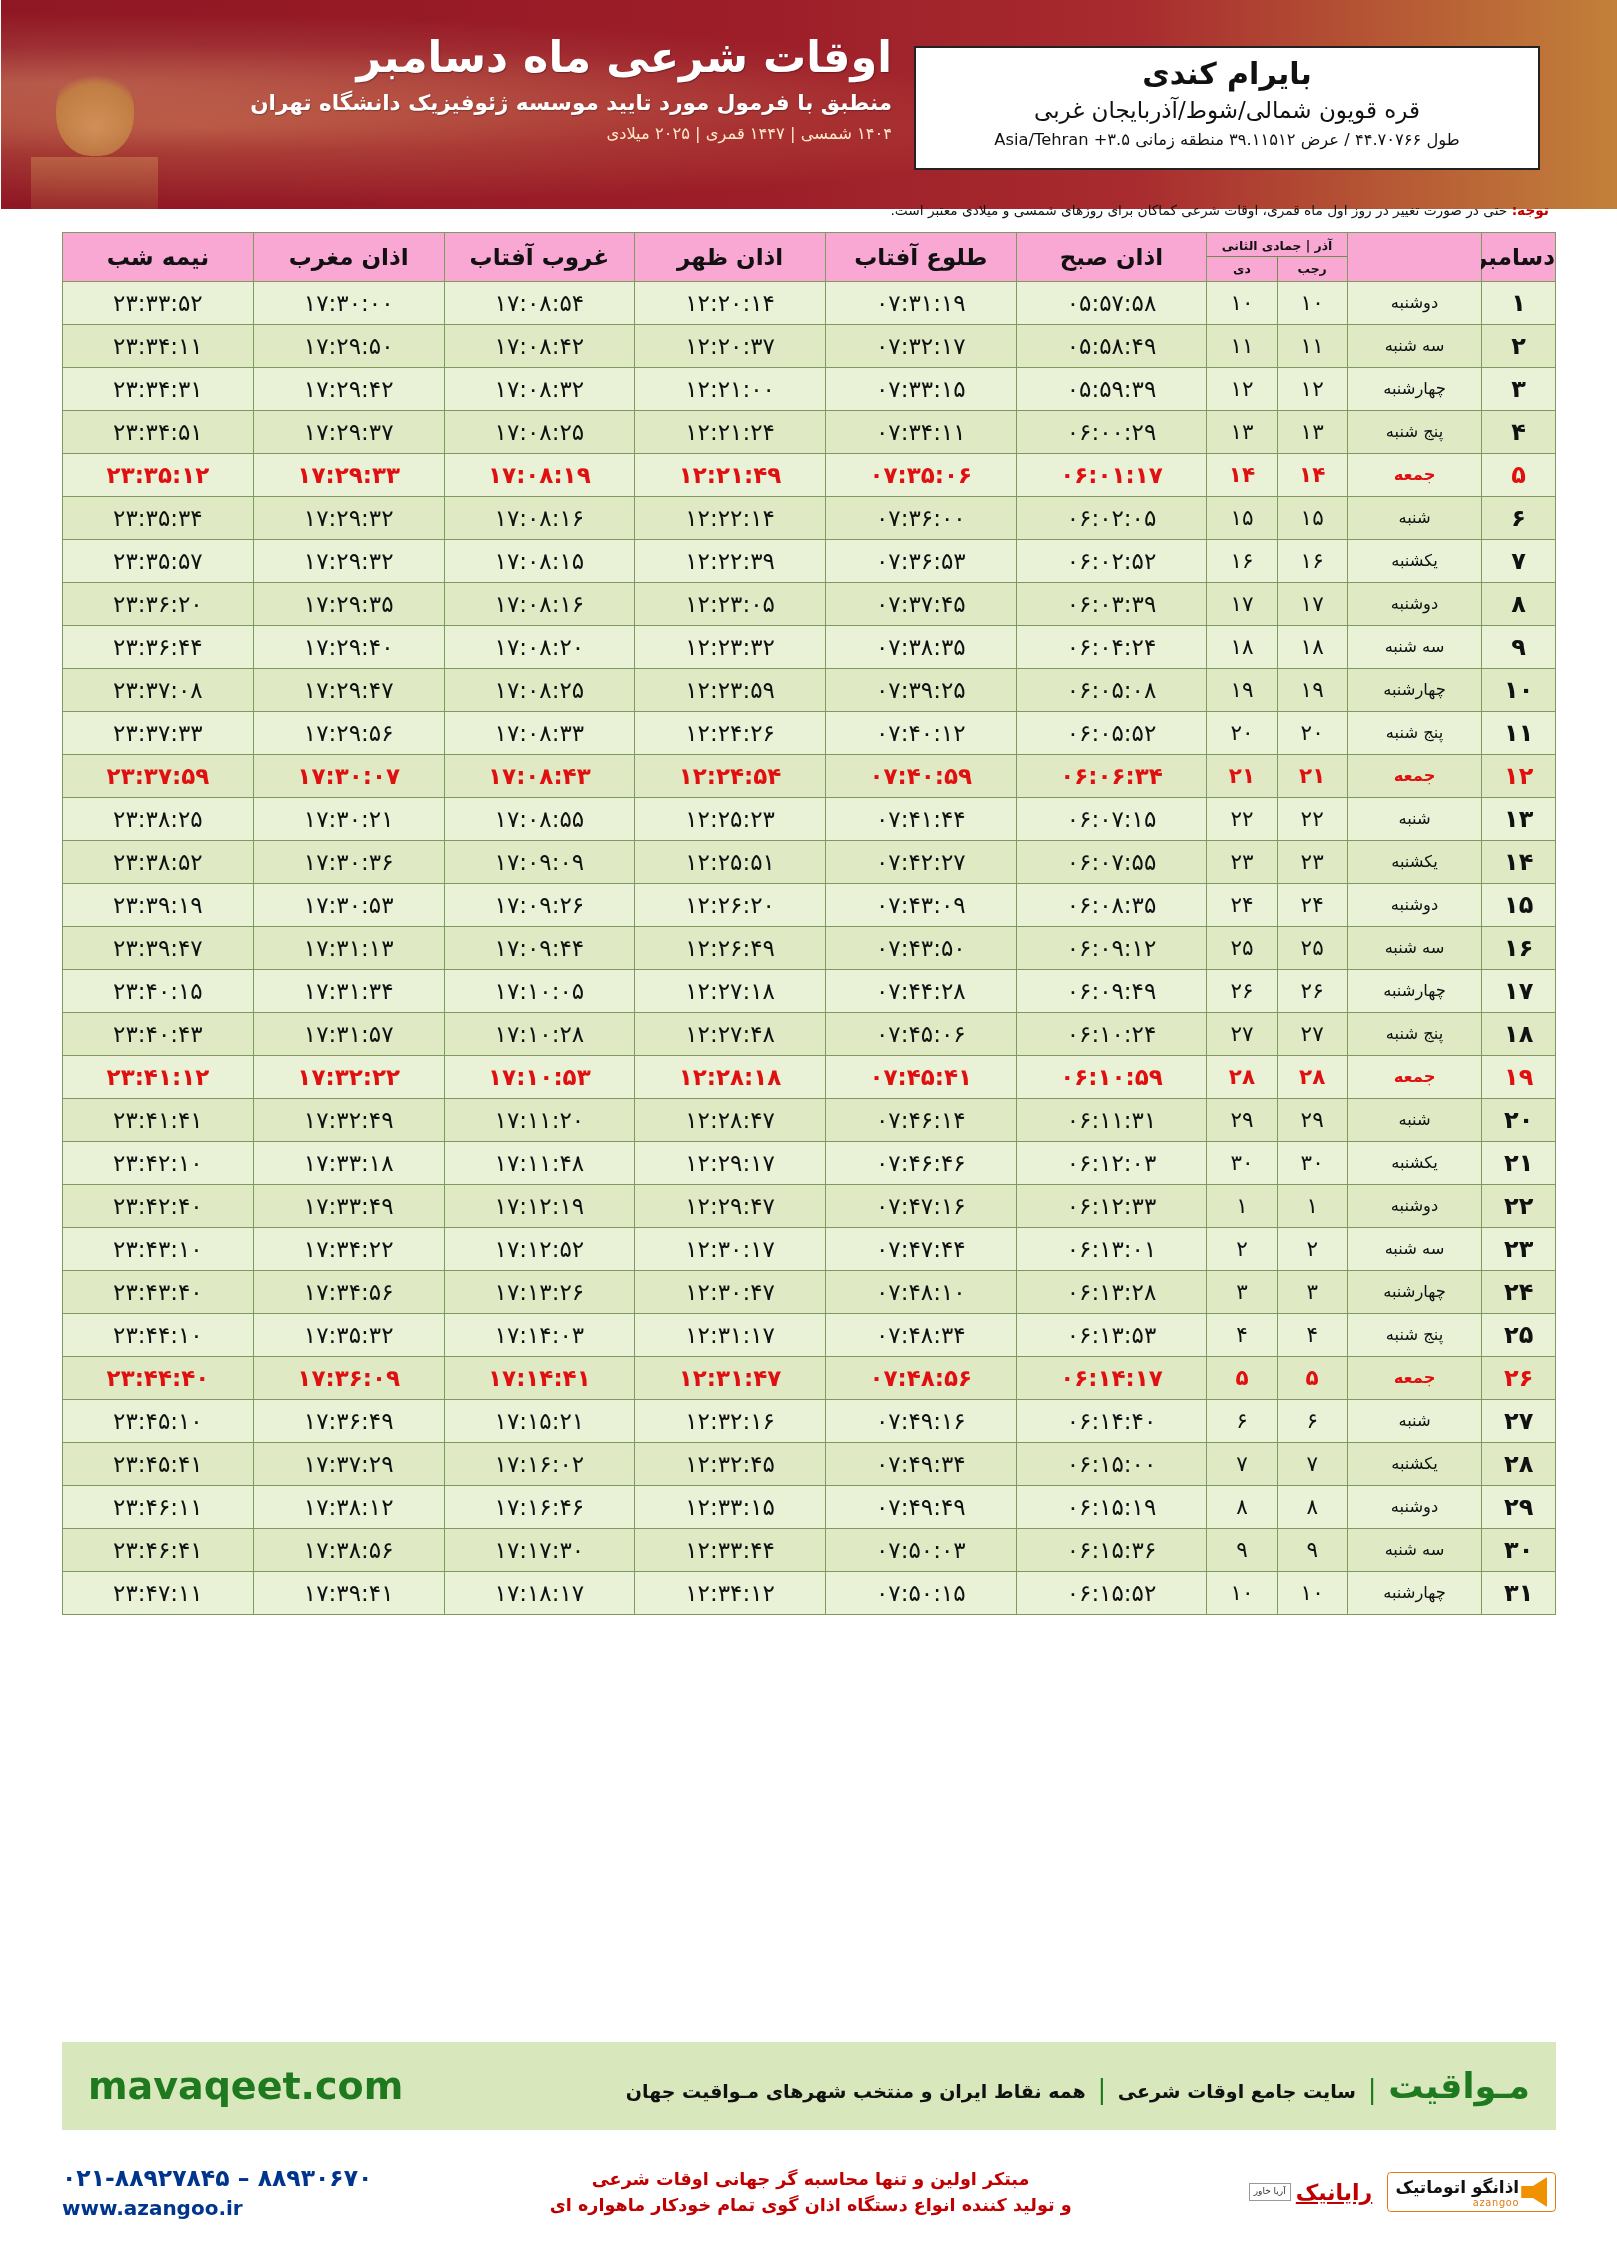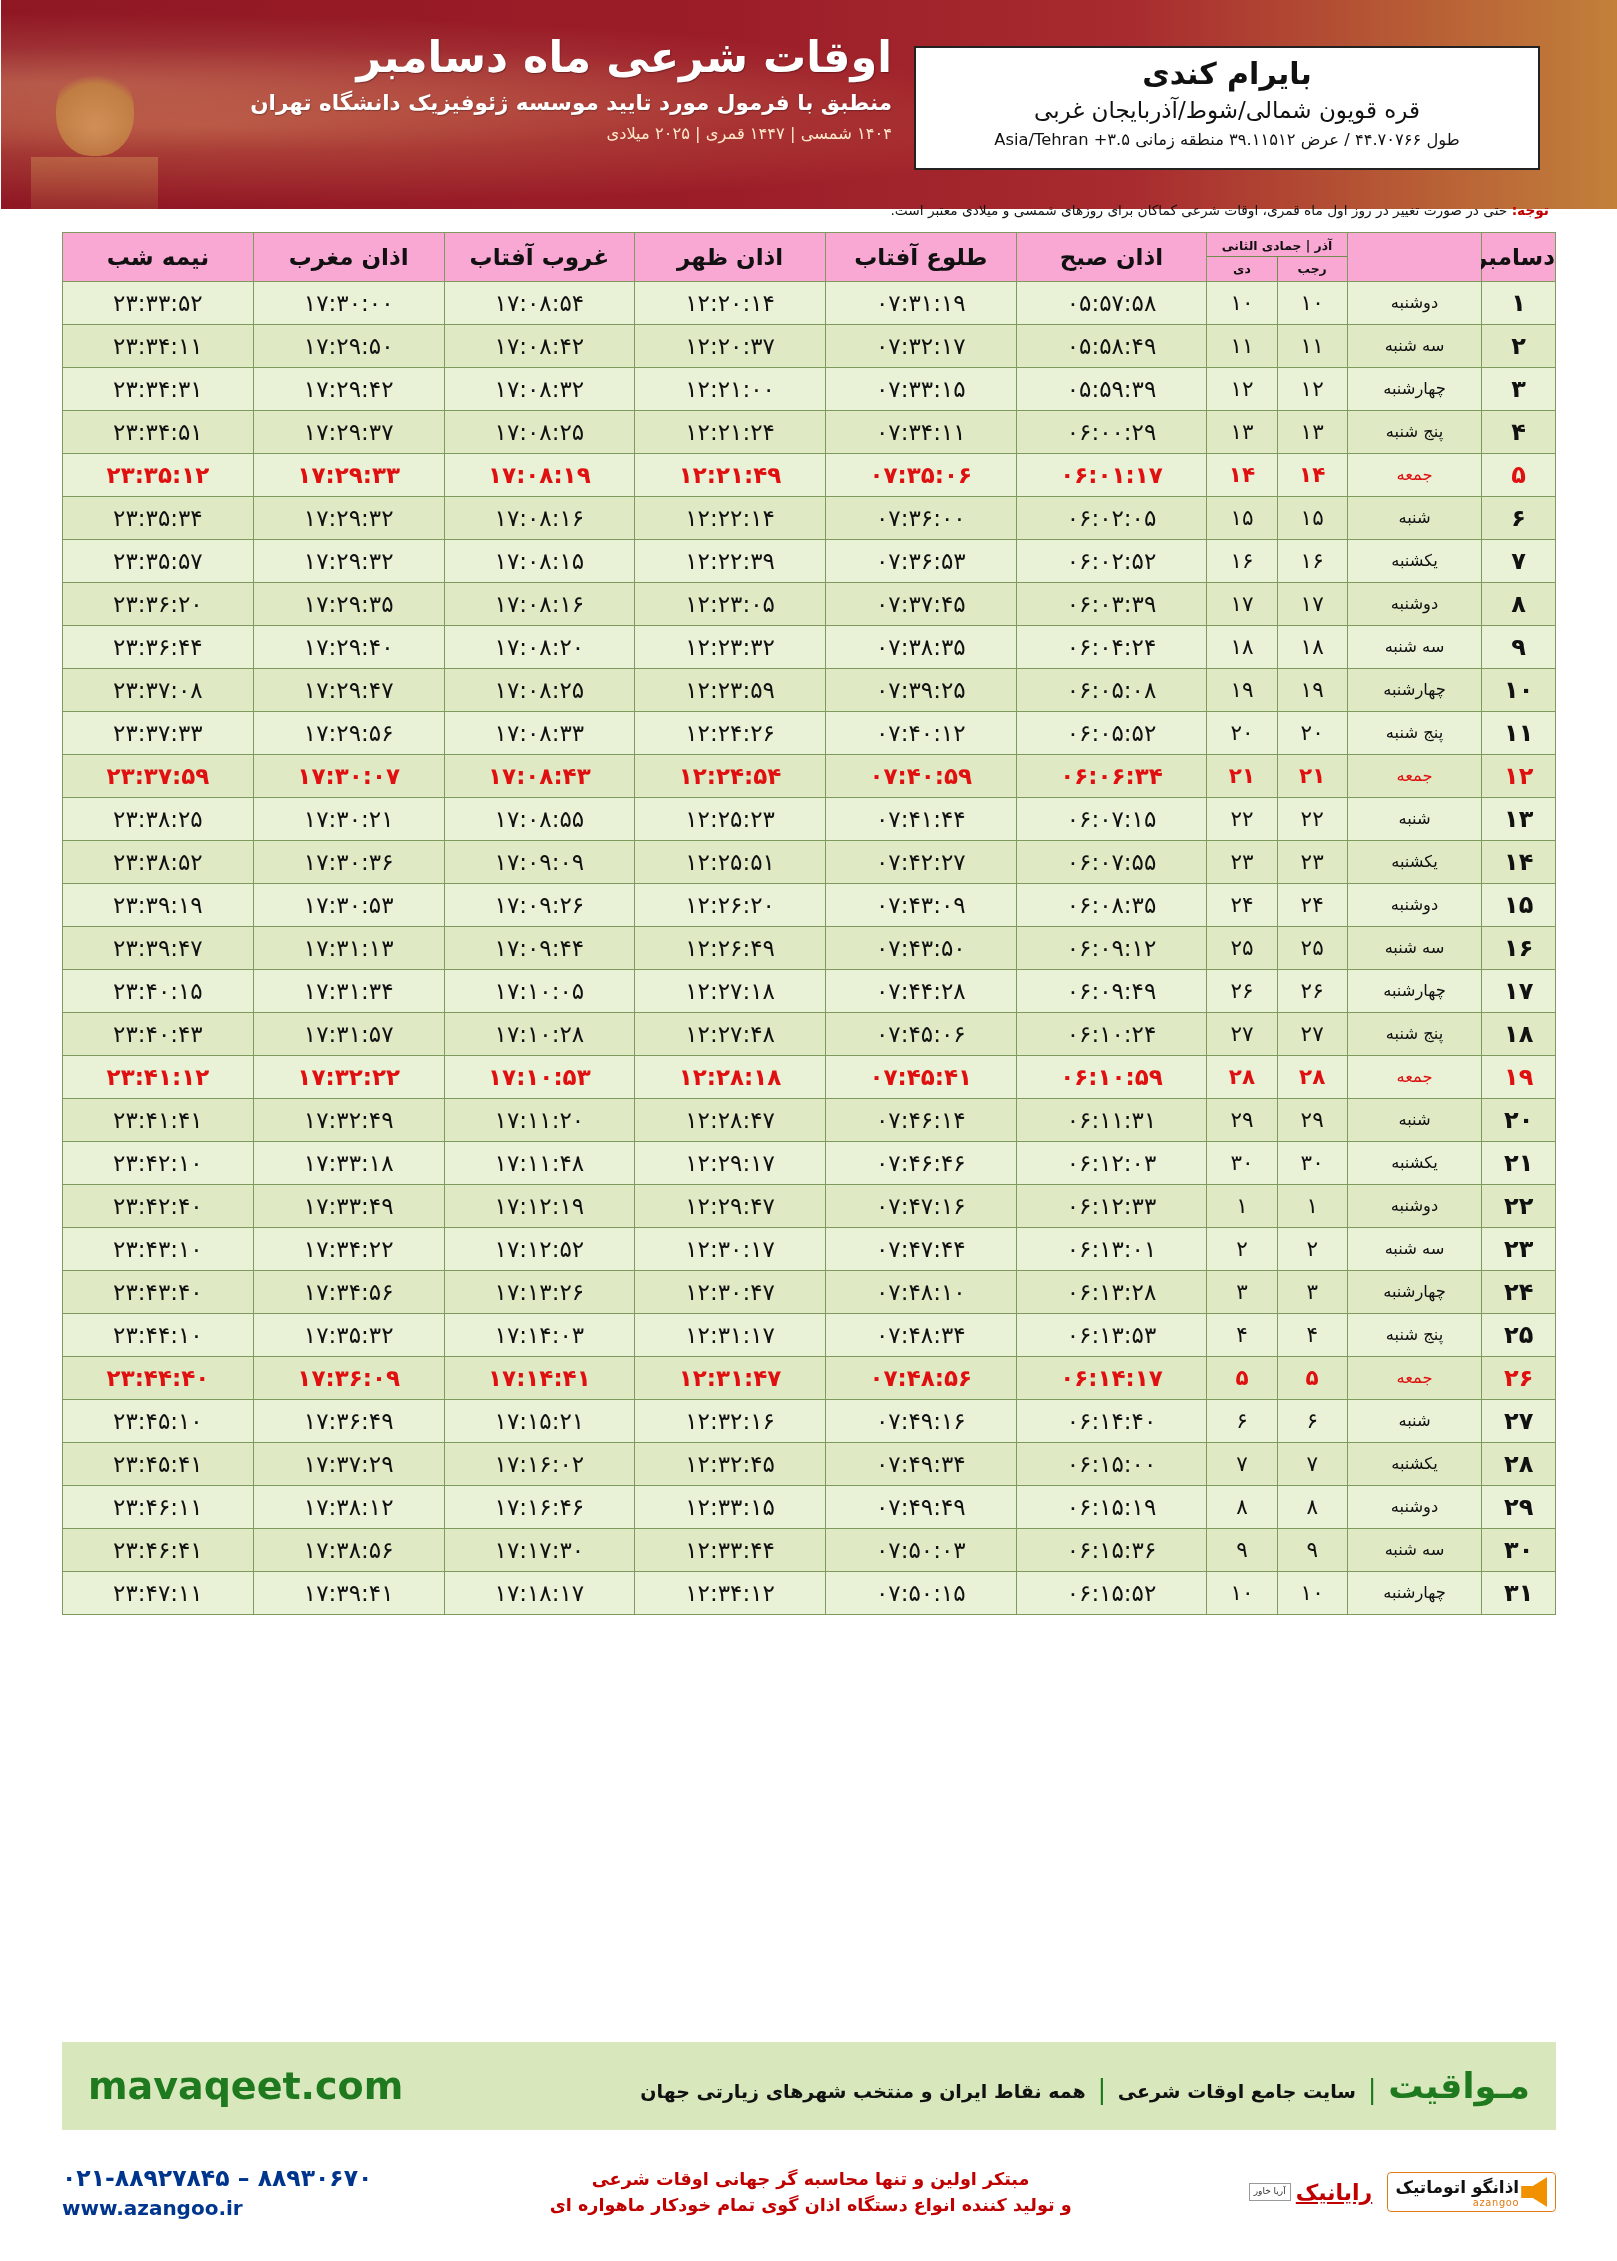--- a/index.html
+++ b/index.html
@@ -191,21 +191,21 @@
   tbody td.weekday {
     font-size: 16.3px;
   }
   tbody td.hq, tbody td.hs {
     font-size: 21.5px;
   }
   tr.friday td {
     color: #e01010 !important;
     font-weight: bold;
   }
-  tr.friday td.weekday { font-weight: normal; }
+  tr.friday td.weekday { font-weight: bold; }
 
   
   col.c-day    { width: 63px; }
   col.c-wd     { width: 115px; }
   col.c-hq     { width: 60px; }
   col.c-hs     { width: 60px; }
   col.c-time   { width: 163px; }
 
   
   .footer-green {
@@ -747,21 +747,21 @@
       </tbody>
   </table>
 </div>
 
 <div class="footer-green">
   <div class="brand-mavaqeet">
     <span class="brand-fa">مـواقیت</span>
     <span class="brand-sep">|</span>
     <span class="brand-desc">سایت جامع اوقات شرعی</span>
     <span class="brand-sep">|</span>
-    <span class="brand-desc">همه نقاط ایران و منتخب شهرهای زیارتی جهان</span>
+    <span class="brand-desc">همه نقاط ایران و منتخب شهرهای مـواقیت جهان</span>
   </div>
   <div class="brand-url">mavaqeet.com</div>
 </div>
 
 <div class="footer-bottom">
   <div class="fb-logos">
     <div class="logo-azangoo">
       <div class="speaker"></div>
       <div class="az-text">
         <div class="az-fa">اذانگو اتوماتیک</div>

